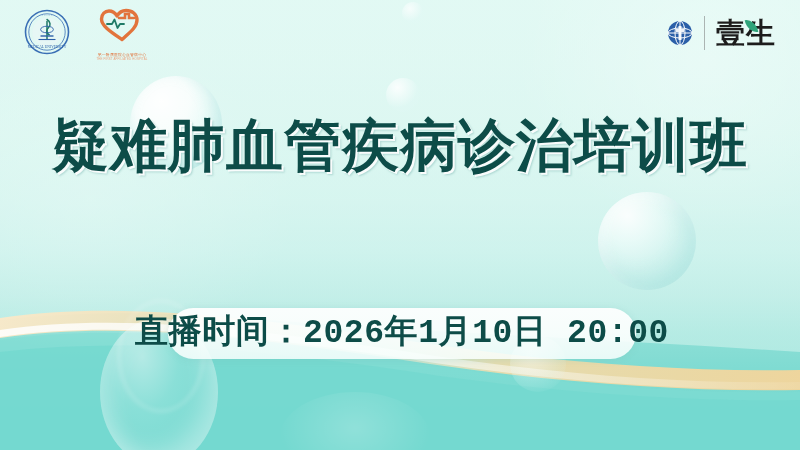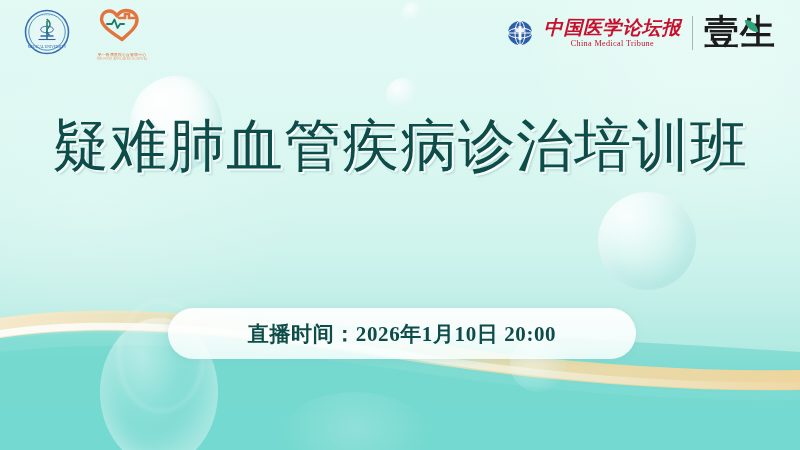--- a/index.html
+++ b/index.html
@@ -121,62 +121,62 @@
   .cmt-en{
     font-family:"Liberation Serif","DejaVu Serif",serif;
     font-size:8.2px;line-height:9px;color:#c8102e;letter-spacing:.35px;
   }
   .logo-divider{
     width:1px;height:34px;background:#8a8f8d;opacity:.65;flex:0 0 auto;
   }
   .yisheng{
     position:relative;
     font-family:"Liberation Serif","DejaVu Serif",serif;
-    font-weight:700;font-size:35px;line-height:30px;
+    font-weight:700;font-size:29px;line-height:30px;
     color:#1c1c1c;letter-spacing:1px;
     display:flex;align-items:flex-end;
   }
   .leaf{
     position:absolute;right:19px;top:1px;
     width:11px;height:14px;
     background:#2fa37a;
     border-radius:0 100% 0 100%;
     transform:rotate(-12deg);
   }
 
   
   .title-block{
     position:absolute;left:0;top:113px;width:800px;
     text-align:center;
   }
   .title-l1, .title-l2{
     font-family:"Liberation Sans","DejaVu Sans",sans-serif;
-    font-weight:400;
+    font-weight:700;
     color:#0d4c48;
     letter-spacing:1px;
     white-space:nowrap;
     text-shadow:
        2px 2px 0 rgba(255,255,255,.92),
        3px 3px 2px rgba(120,180,176,.45);
   }
   .title-l1{font-size:57px;line-height:64px;}
   .title-l2{font-size:57px;line-height:64px;margin-top:9px;}
 
   
   .time-pill{
     position:absolute;left:168px;top:308px;
     width:468px;height:51px;
     border-radius:26px;
     background:linear-gradient(180deg, rgba(255,255,255,.93) 0%, rgba(253,255,254,.90) 50%, rgba(248,255,253,.86) 100%);
     display:flex;align-items:center;justify-content:center;
     box-shadow:0 1px 6px rgba(120,190,184,.25);
   }
   .time-text{
-    font-family:Liberation Serif, serif;
-    font-weight:700;font-size:21px;line-height:26px;
+    font-family:Liberation Mono, monospace;
+    font-weight:700;font-size:33px;line-height:26px;
     color:#0d4c48;letter-spacing:.6px;white-space:nowrap;
   }
 </style>
 </head>
 <body>
 
 <div class="poster">
 
   <div class="sheen-left"></div>
   <div class="sheen-right"></div>
@@ -255,24 +255,20 @@
 
     <svg class="globe" viewBox="0 0 26 26">
       <circle cx="13" cy="13" r="12" fill="#2b5fa8"></circle>
       <ellipse cx="13" cy="13" rx="12" ry="5" fill="none" stroke="#ffffff" stroke-width="1"></ellipse>
       <ellipse cx="13" cy="13" rx="5" ry="12" fill="none" stroke="#ffffff" stroke-width="1"></ellipse>
       <line x1="1" y1="13" x2="25" y2="13" stroke="#ffffff" stroke-width="1"></line>
       <line x1="13" y1="1" x2="13" y2="25" stroke="#ffffff" stroke-width="1"></line>
       <path d="M11.5 6 L14.5 6 L14.5 9 L17 9 L17 12 L14.5 12 L14.5 20 L11.5 20 L11.5 12 L9 12 L9 9 L11.5 9 Z" fill="#ffffff" opacity="0.92"></path>
     </svg>
 
-    <div class="cmt-text">
-      <div class="cmt-cn">中国医学论坛报</div>
-      <div class="cmt-en">China Medical Tribune</div>
-    </div>
 
     <div class="logo-divider"></div>
 
     <div class="yisheng">
       <span>壹生</span>
       <span class="leaf"></span>
     </div>
   </div>
 
   <div class="title-block">

